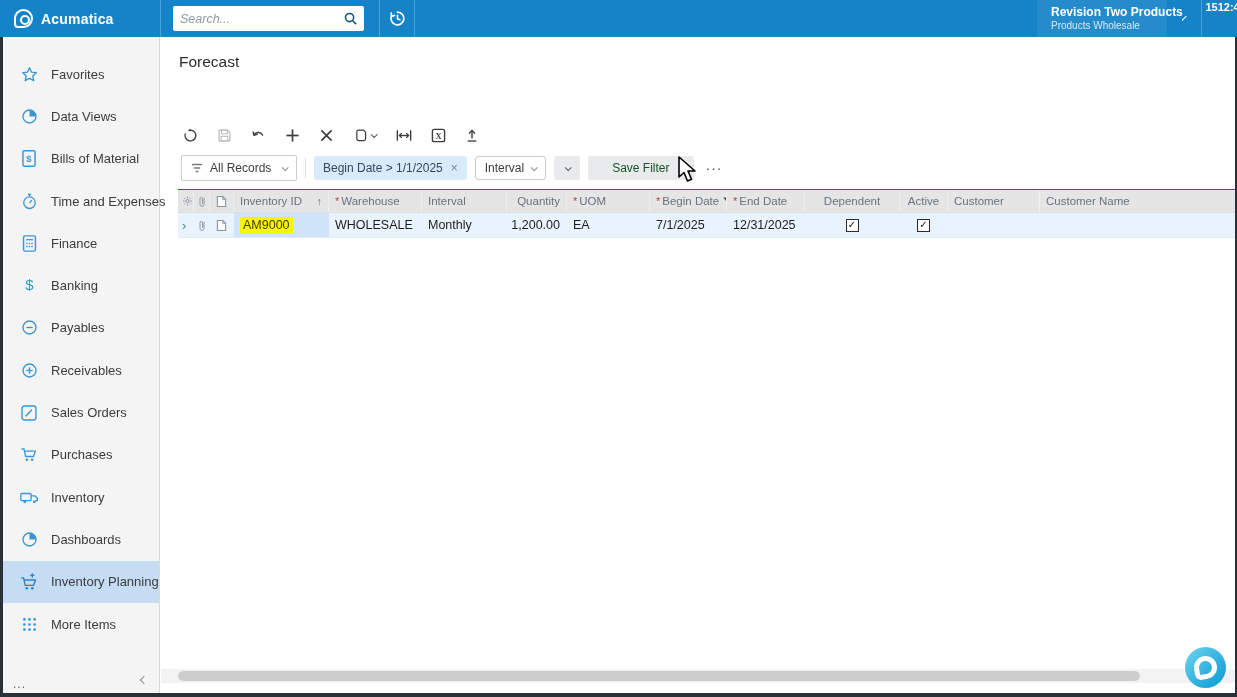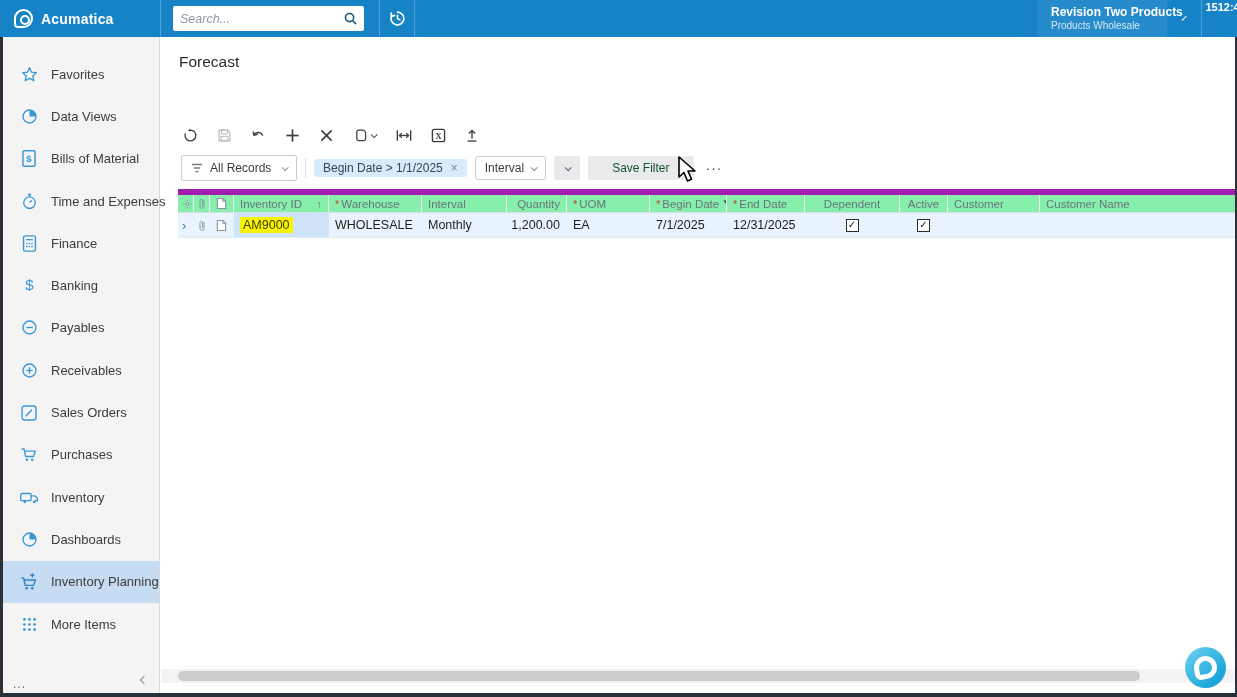--- a/index.html
+++ b/index.html
@@ -48,31 +48,31 @@
 
   .toolbar { position:absolute; left:12px; top:84px; display:flex; align-items:center; }
   .tool-btn { width:34px; height:28px; display:flex; align-items:center; justify-content:center; color:#3d3d3d; cursor:pointer; gap:3px; }
   .tool-btn.disabled { color:#bcbcbc; cursor:default; }
   .tool-btn svg { display:block; }
 
   .filterbar { position:absolute; left:20px; top:118px; display:flex; align-items:center; gap:8px; }
   .dd-records { height:26px; min-width:116px; border:1px solid #c8cdd2; border-radius:2px; background:#fff; display:flex; align-items:center; gap:7px; padding:0 9px; color:#3c3c3c; font-size:12px; cursor:pointer; }
   .dd-records .chev { color:#8a9199; margin-left:auto; }
   .fb-sep { width:1px; height:20px; background:#dcdfe2; }
-  .chip-blue { height:18px; background:#d9eafa; border-radius:3px; display:flex; align-items:center; gap:8px; padding:0 9px; font-size:12px; color:#32475c; cursor:pointer; }
+  .chip-blue { height:24px; background:#d9eafa; border-radius:3px; display:flex; align-items:center; gap:8px; padding:0 9px; font-size:12px; color:#32475c; cursor:pointer; }
   .chip-x { color:#6d89a6; font-size:12px; cursor:pointer; }
   .chip-outline { height:24px; background:#fff; border:1px solid #c8cdd2; border-radius:3px; display:flex; align-items:center; gap:7px; padding:0 9px; font-size:12px; color:#3c3c3c; cursor:pointer; }
   .chip-outline .chev, .chip-blue-chev { color:#8a9199; }
   .btn-gray { height:24px; background:#e9eaeb; border-radius:3px; display:flex; align-items:center; justify-content:center; padding:0 24px; font-size:12px; color:#14532d; cursor:pointer; }
   .btn-gray.sq { width:26px; padding:0; color:#5a5f65; }
   .fb-more { font-size:14px; color:#4a4a4a; letter-spacing:1px; padding:0 4px; cursor:pointer; }
 
   
   .grid { position:absolute; left:17px; top:152px; right:0; }
-  .g-head { display:flex; height:24px; background:#86efac; border-top:6px solid #a21caf; border-bottom:1px solid #d9dfe5; align-items:center; }
+  .g-head { display:flex; height:24px; background:#e5e5e5; border-top:1px solid #a21caf; border-bottom:1px solid #d9dfe5; align-items:center; }
   .g-row { display:flex; height:25px; background:#e9f3fd; align-items:center; border-bottom:1px solid #e2eaf2; }
   .gc { height:100%; display:flex; align-items:center; padding:0 6px; border-right:1px solid #edf0f3; overflow:hidden; white-space:nowrap; }
   .g-row .gc { border-right:1px solid transparent; }
   .h-txt { font-size:11.5px; color:#69737d; }
   .c-txt { font-size:12.5px; color:#1d1d1d; }
   .star { color:#cc3b33; font-size:11px; margin-right:2px; }
   .c-expand { width:16px; padding:0 0 0 4px; color:#3f7fb6; font-size:13px; }
   .c-clip { width:16px; padding:0; justify-content:center; color:#8a949e; }
   .c-doc { width:24px; padding:0; justify-content:center; color:#8a949e; }
   .c-inv { width:95px; }

